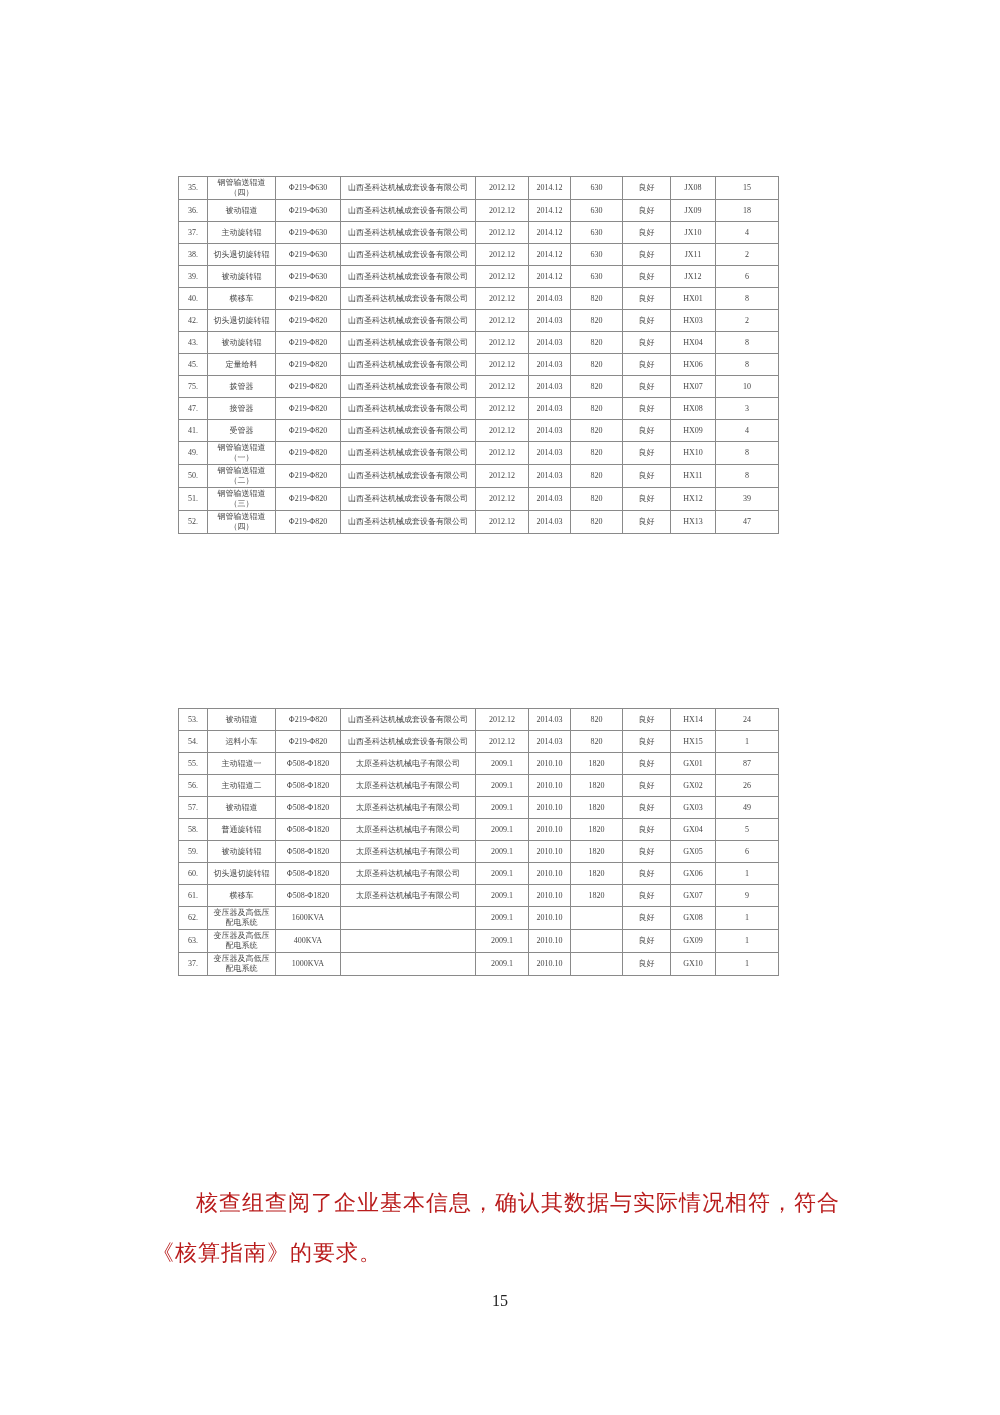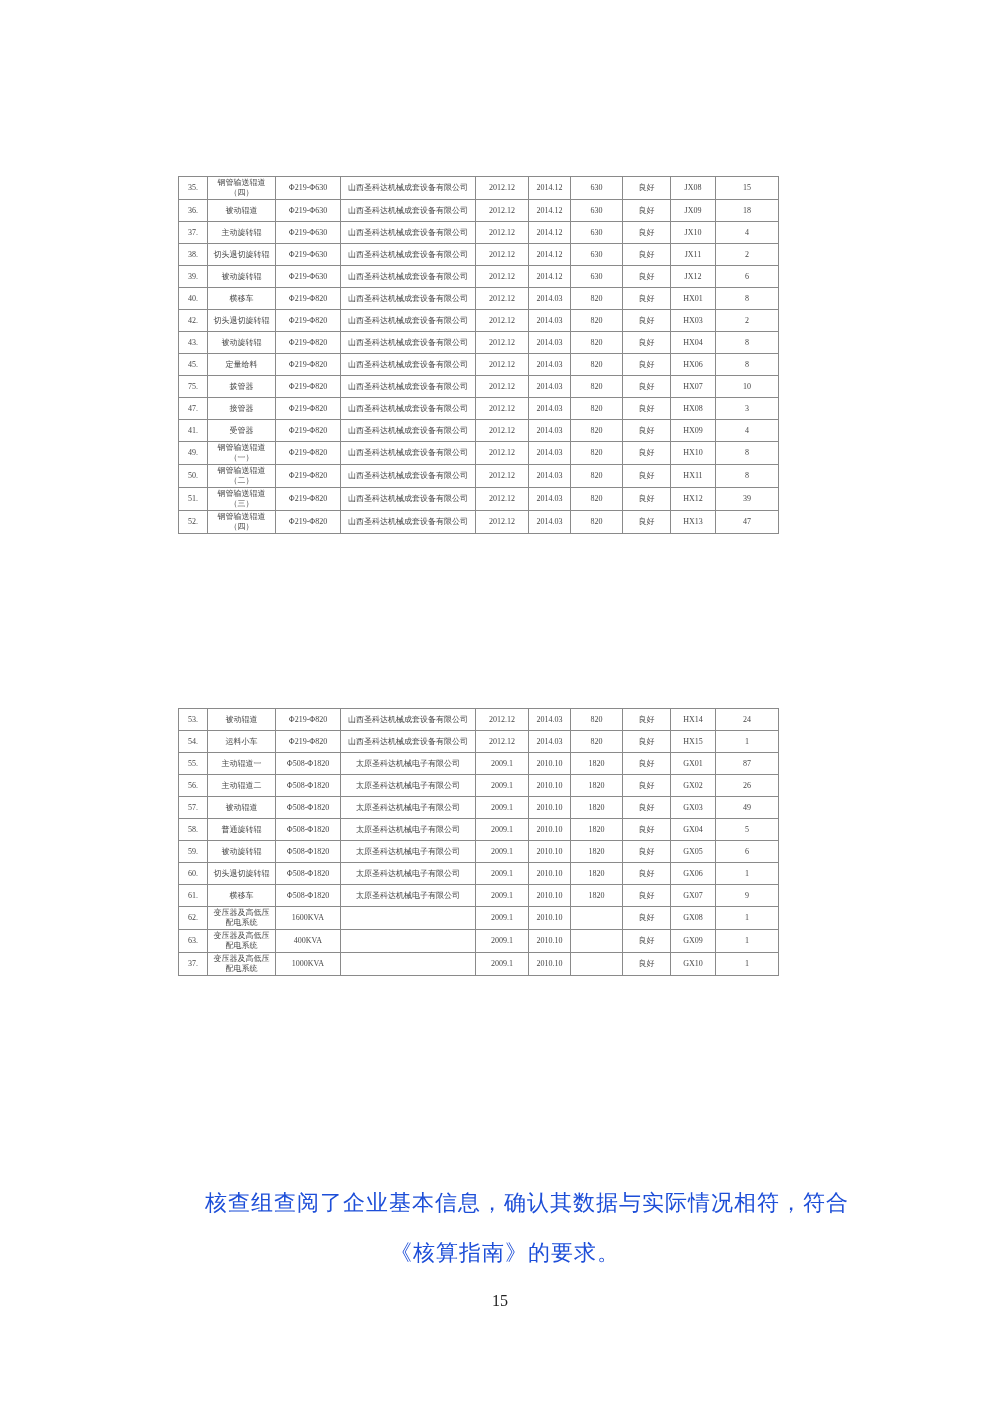--- a/index.html
+++ b/index.html
@@ -33,23 +33,22 @@
     font-family: "Liberation Serif", "DejaVu Serif", serif;
   }
   #table1 { top: 176px; }
   #table2 { top: 708px; padding-left: 40px; }
   .body-text {
     position: absolute;
     left: 152px;
     top: 1186px;
     width: 706px;
     font-size: 22px;
-    color: #1d4ed8;
+    color: #b91c1c;
     letter-spacing: 1px;
-    text-align: center;
   }
   .body-text .line { height: 50px; line-height: 34px; white-space: nowrap; }
   .body-text .indent { padding-left: 44px; }
   .page-number {
     position: absolute;
     left: 0;
     top: 1292px;
     width: 100%;
     text-align: center;
     font-size: 16px;

